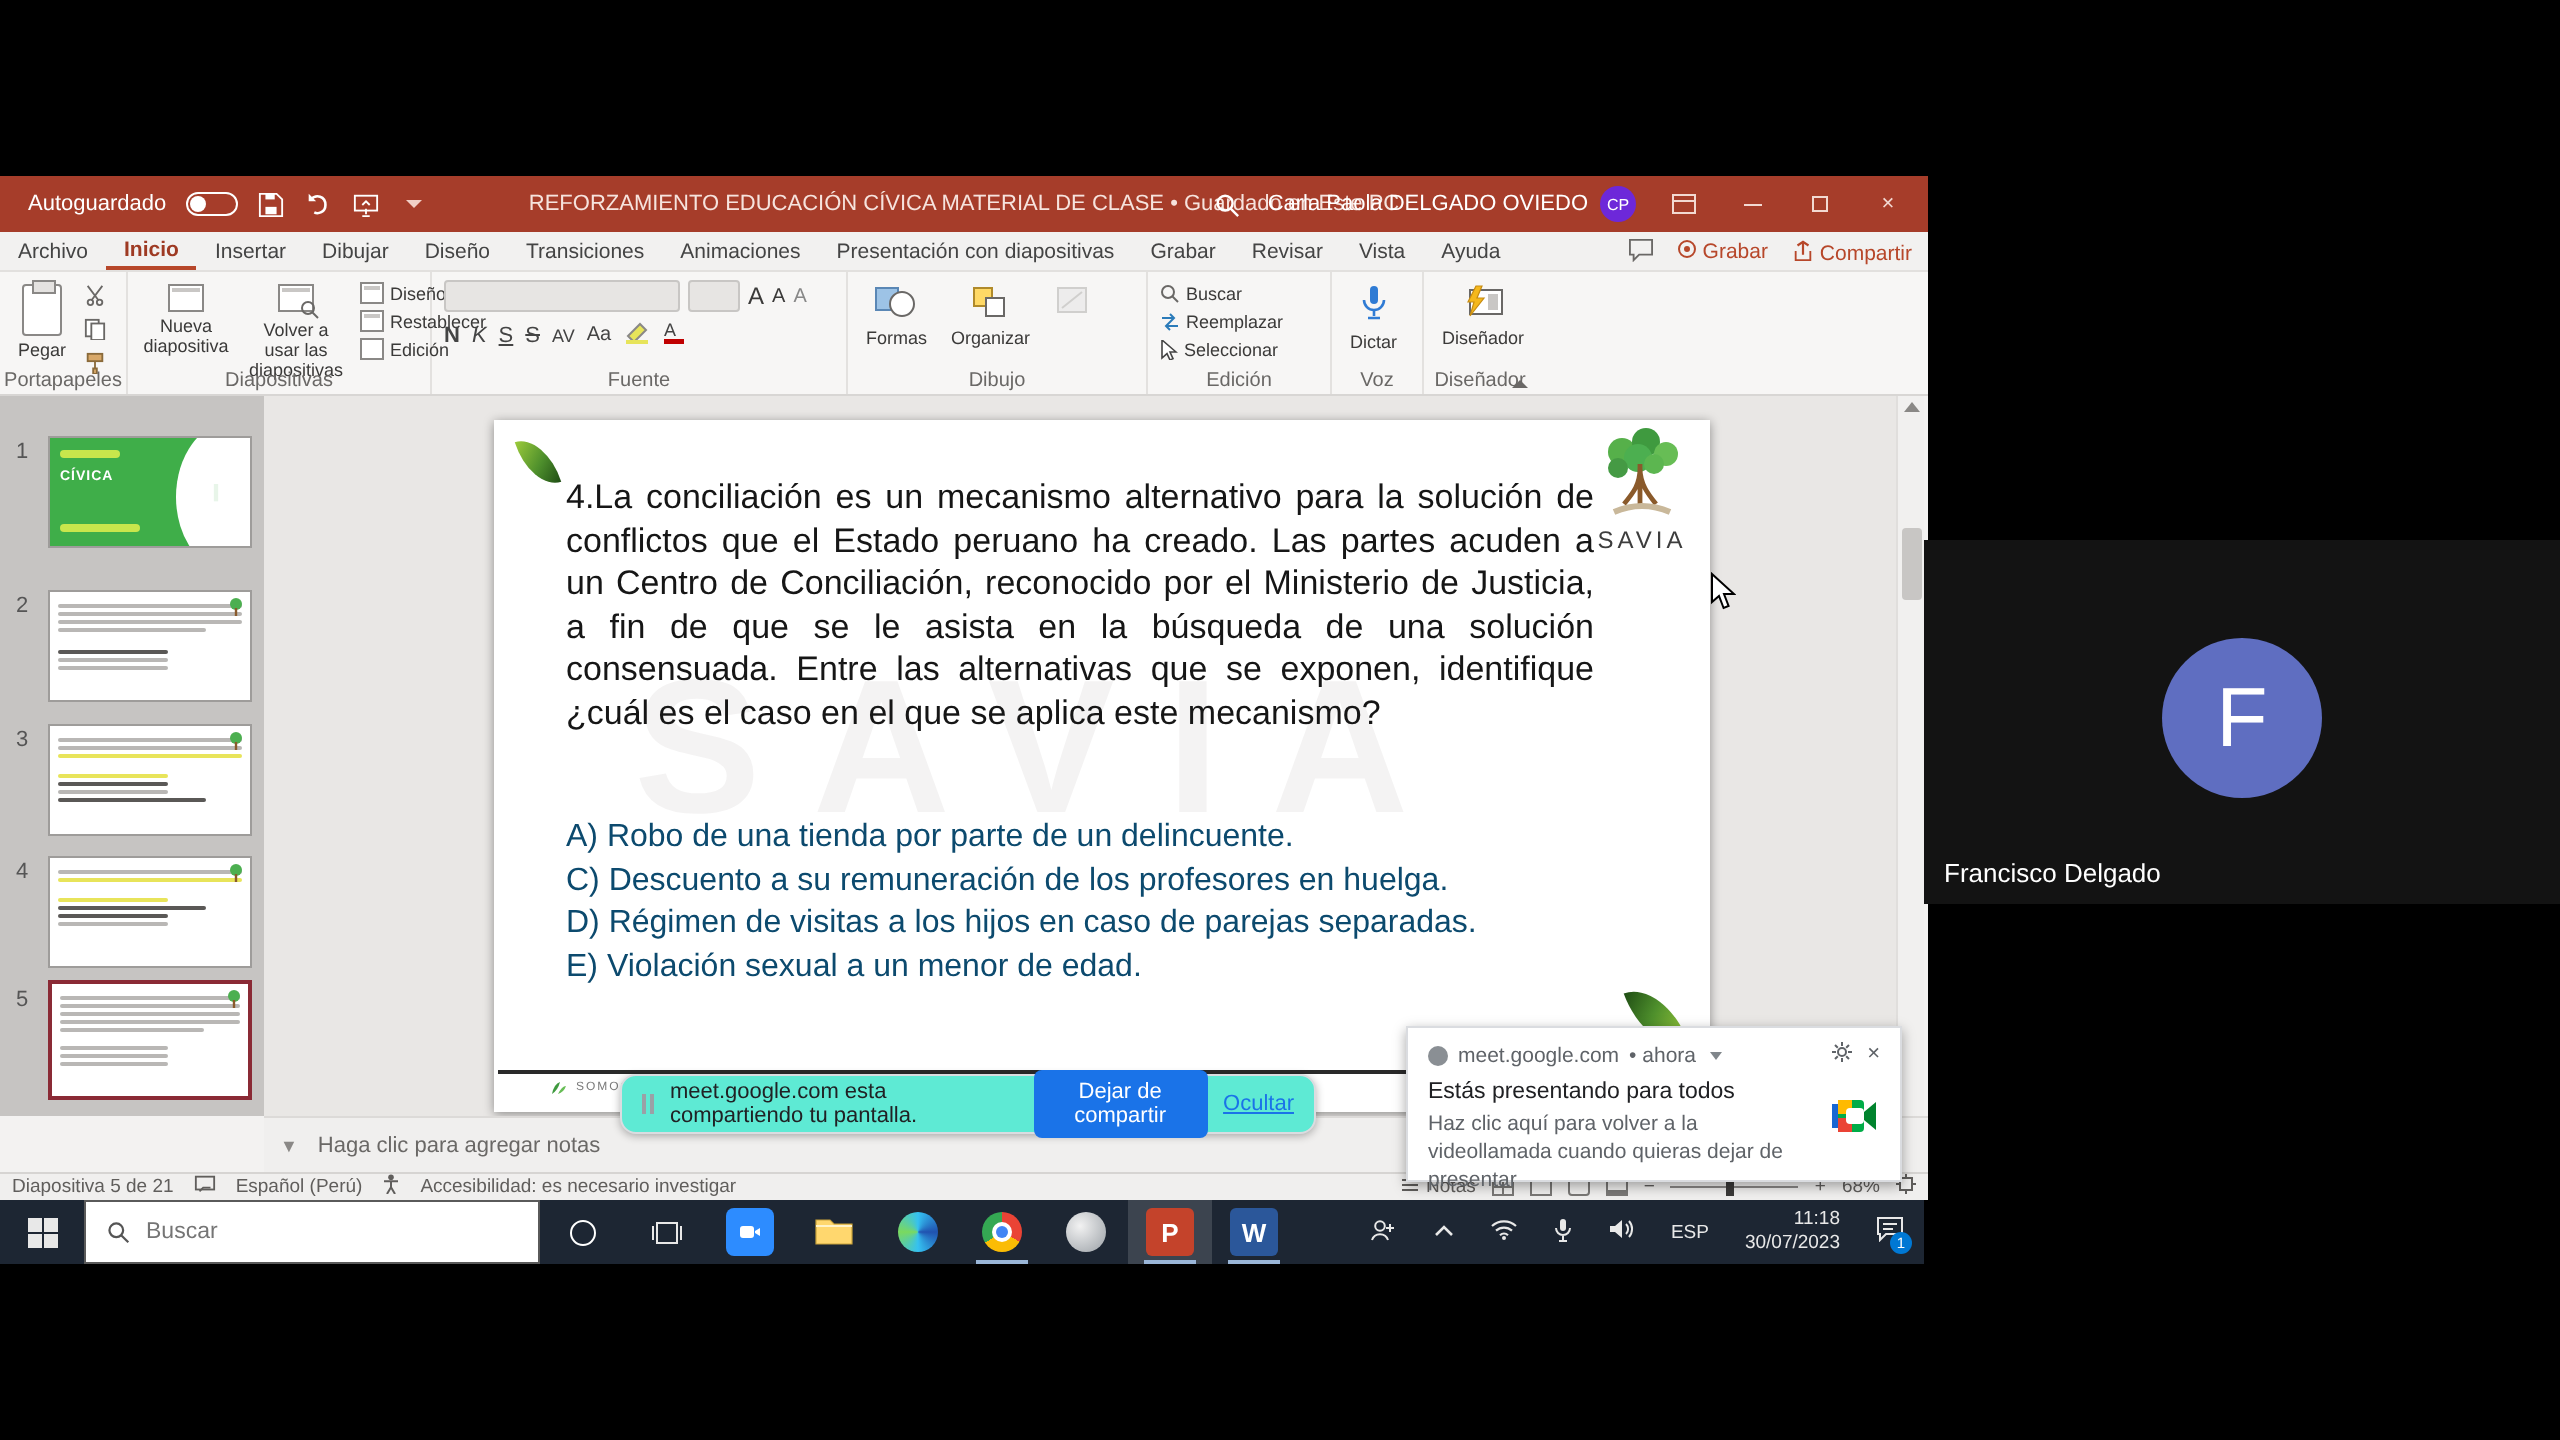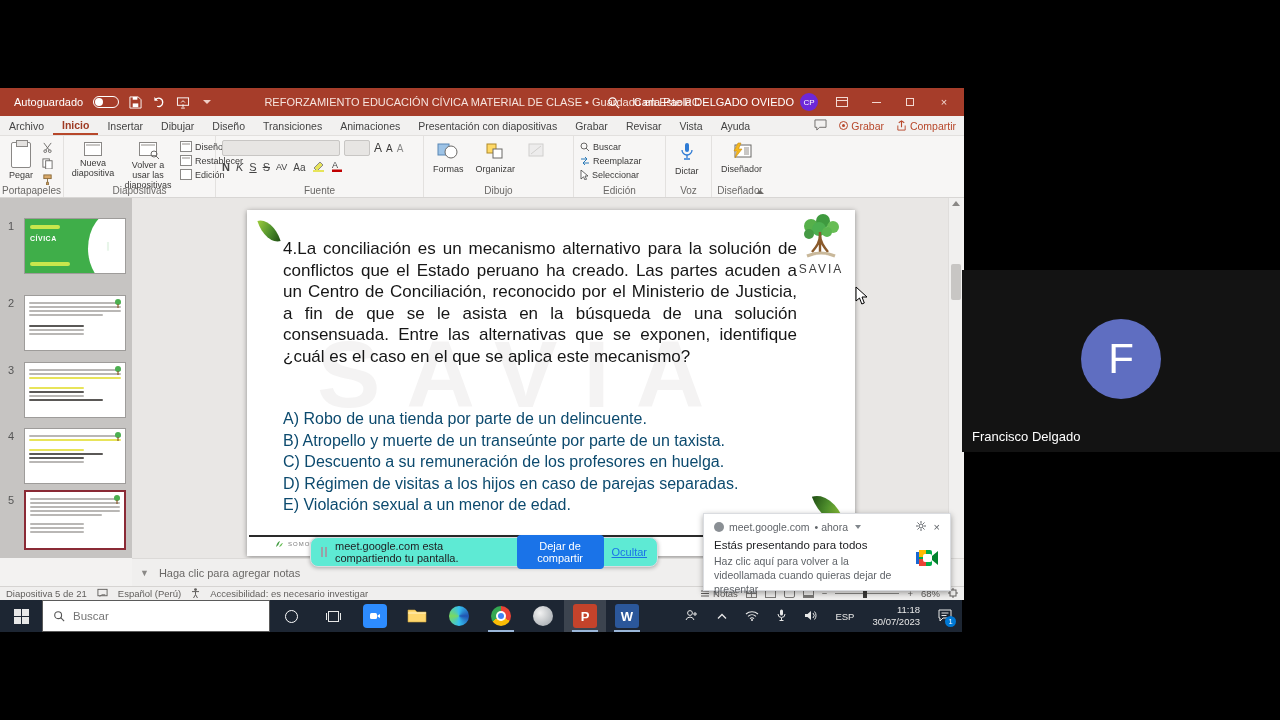--- a/index.html
+++ b/index.html
@@ -511,21 +511,20 @@
             <circle cx="30" cy="18" r="5" fill="#5cb650"></circle>
               <circle cx="12" cy="20" r="5" fill="#459a44"></circle>
             <path d="M23 20 C23 28, 20 32, 15 38 M23 20 C23 28, 27 33, 31 38 M23 18 v22" stroke="#8a5a2b" stroke-width="2.4" fill="none"></path>
             <path d="M10 42 q14 -6 28 0" stroke="#c9b89a" stroke-width="3" fill="none"></path>
           </svg>
           <div class="brand">SAVIA</div>
         </div>
         <div id="question">4.La conciliación es un mecanismo alternativo para la solución de conflictos que el Estado peruano ha creado. Las partes acuden a un Centro de Conciliación, reconocido por el Ministerio de Justicia, a fin de que se le asista en la búsqueda de una solución consensuada. Entre las alternativas que se exponen, identifique ¿cuál es el caso en el que se aplica este mecanismo?</div>
         <div id="options">
           <div>A) Robo de una tienda por parte de un delincuente.</div>
-          <div>B) Atropello y muerte de un transeúnte por parte de un taxista.</div>
           <div>C) Descuento a su remuneración de los profesores en huelga.</div>
           <div>D) Régimen de visitas a los hijos en caso de parejas separadas.</div>
           <div>E) Violación sexual a un menor de edad.</div>
         </div>
         <div id="slide-rule"></div>
         <div id="slide-footer">
           <svg width="9" height="8" viewBox="0 0 9 8">
               <path d="M1 7 Q2 2 5 1 Q4 5 1 7" fill="#3f9a3f"></path>
               <path d="M4 7 Q6 3 8 3 Q7 6 4 7" fill="#67bd55"></path>
             </svg>

